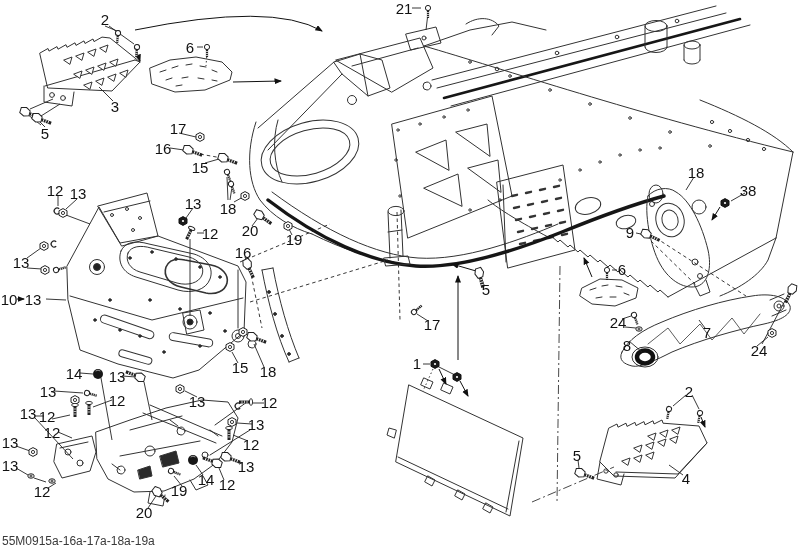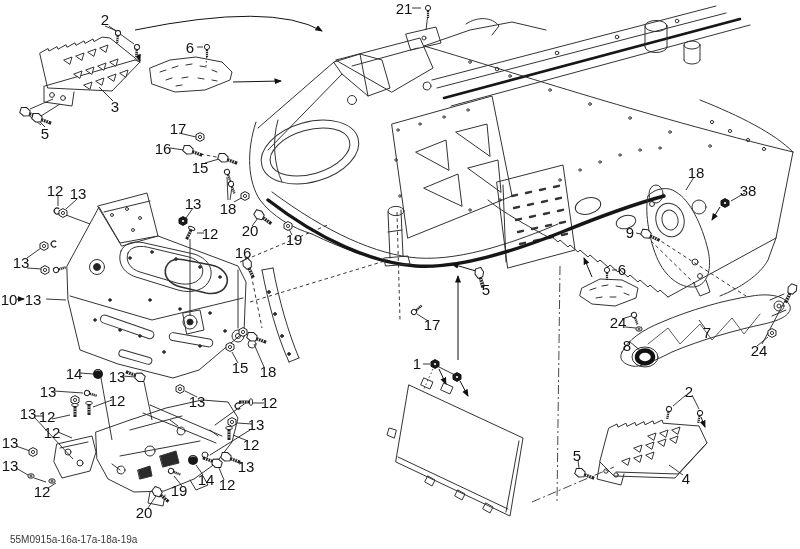--- a/index.html
+++ b/index.html
@@ -1,21 +1,21 @@
 <!DOCTYPE html>
 <html><head>
 <meta charset="utf-8">
 <style>
   html,body{margin:0;padding:0;background:#fff;}
   .stage{position:relative;width:800px;height:549px;background:#ffffff;overflow:hidden;
          font-family:"Liberation Sans", sans-serif;}
   .stage svg{position:absolute;left:0;top:0;}
   .callout{position:absolute;transform:translate(-50%,-50%);font-size:15px;line-height:1;
            color:#111;white-space:nowrap;}
-  .watermark{position:absolute;left:10px;top:534px;font-size:10px;color:#3a3a3a;letter-spacing:0;}
+  .watermark{position:absolute;left:2px;top:534px;font-size:12px;color:#3a3a3a;letter-spacing:0;}
   .lineart{stroke:#333;stroke-width:1;fill:none;stroke-linejoin:round;stroke-linecap:round;}
 </style>
 </head>
 <body>
 
 <div class="stage">
 <svg width="800" height="549" viewBox="0 0 800 549">
   <defs>
     <marker id="arr" markerWidth="9" markerHeight="8" refX="6.5" refY="3" orient="auto" markerUnits="userSpaceOnUse">
       <path d="M0,0 L7.5,3 L0,6 Z" fill="#111"></path>

